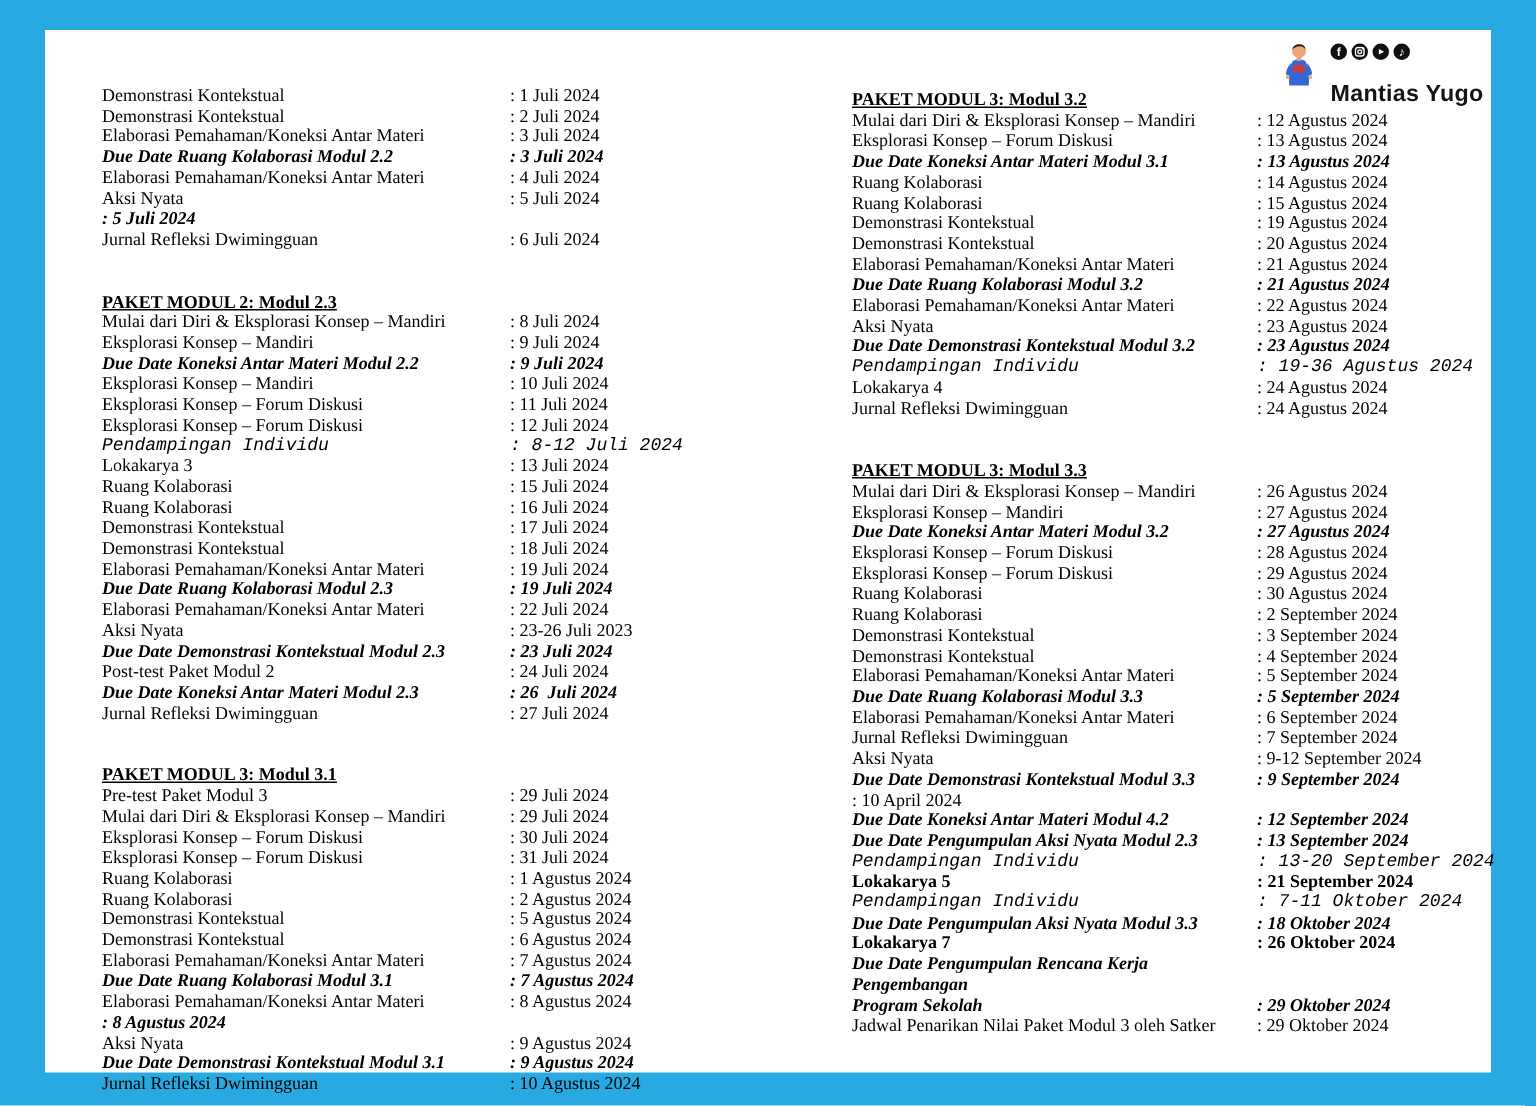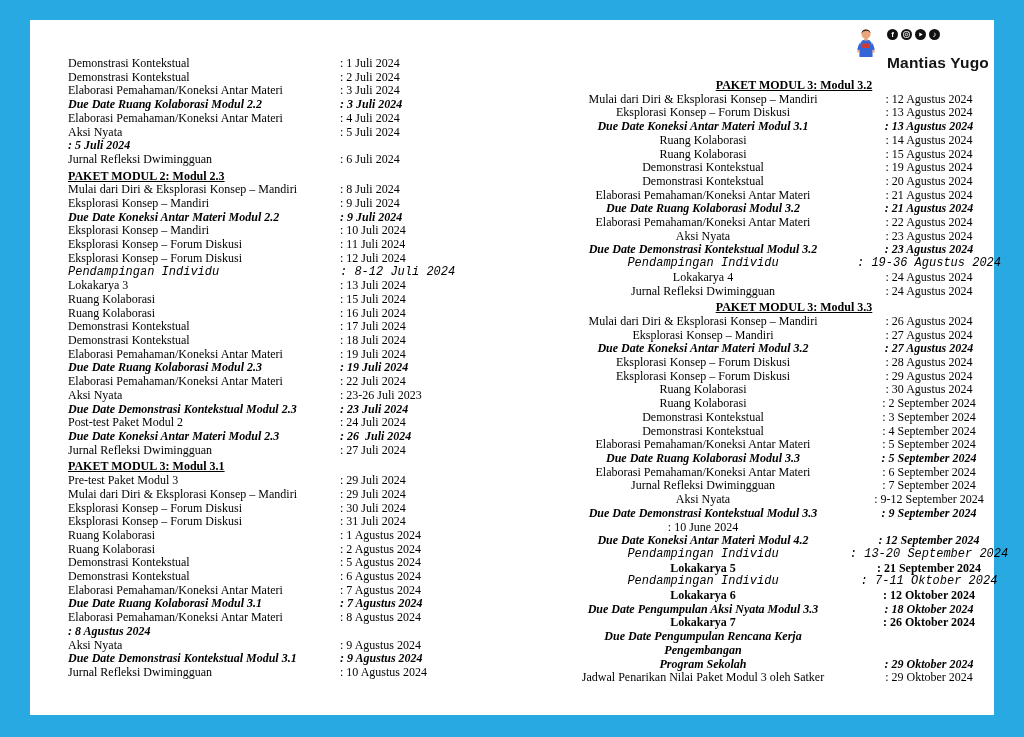--- a/index.html
+++ b/index.html
@@ -30,22 +30,22 @@
   .brand-name{
     font-weight:bold;font-size:15.5px;color:#141414;
     letter-spacing:0.2px;margin-top:14px;white-space:nowrap;
   }
   
   .col{
     position:absolute;width:452px;
     font-size:12px;line-height:13.7px;color:#000;
   }
   .col1{left:38px;top:37px;}
-  .col2{left:538px;top:59px;text-align:center;}
-  .section + .section{margin-top:3px;}
+  .col2{left:538px;top:40px;}
+  .section + .section{margin-top:28px;}
   .heading{font-weight:bold;text-decoration:underline;white-space:nowrap;}
   .row{display:grid;grid-template-columns:272px 1fr;align-items:end;}
   .col2 .row{grid-template-columns:270px 1fr;}
   .lab{white-space:nowrap;}
   .row.wrap .lab{white-space:pre-line;}
   .val{white-space:pre;}
   .row.bold-italic{font-weight:bold;font-style:italic;}
   .row.italic{font-style:italic;font-family:Liberation Mono, monospace;}
   .row.bold{font-weight:bold;}
 </style>
@@ -387,41 +387,41 @@
         </div>
         <div class="row normal">
           <span class="lab">Aksi Nyata</span>
           <span class="val">: 9-12 September 2024</span>
         </div>
         <div class="row bold-italic">
           <span class="lab">Due Date Demonstrasi Kontekstual Modul 3.3</span>
           <span class="val">: 9 September 2024</span>
         </div>
         <div class="row normal">
-          <span class="val">: 10 June 2024</span>
+          <span class="val">: 10 April 2024</span>
         </div>
         <div class="row bold-italic">
           <span class="lab">Due Date Koneksi Antar Materi Modul 4.2</span>
           <span class="val">: 12 September 2024</span>
+        </div>
+        <div class="row bold-italic">
+          <span class="lab">Due Date Pengumpulan Aksi Nyata Modul 2.3</span>
+          <span class="val">: 13 September 2024</span>
         </div>
         <div class="row italic">
           <span class="lab">Pendampingan Individu</span>
           <span class="val">: 13-20 September 2024</span>
         </div>
         <div class="row bold">
           <span class="lab">Lokakarya 5</span>
           <span class="val">: 21 September 2024</span>
         </div>
         <div class="row italic">
           <span class="lab">Pendampingan Individu</span>
           <span class="val">: 7-11 Oktober 2024</span>
-        </div>
-        <div class="row bold">
-          <span class="lab">Lokakarya 6</span>
-          <span class="val">: 12 Oktober 2024</span>
         </div>
         <div class="row bold-italic">
           <span class="lab">Due Date Pengumpulan Aksi Nyata Modul 3.3</span>
           <span class="val">: 18 Oktober 2024</span>
         </div>
         <div class="row bold">
           <span class="lab">Lokakarya 7</span>
           <span class="val">: 26 Oktober 2024</span>
         </div>
         <div class="row bold-italic wrap">

